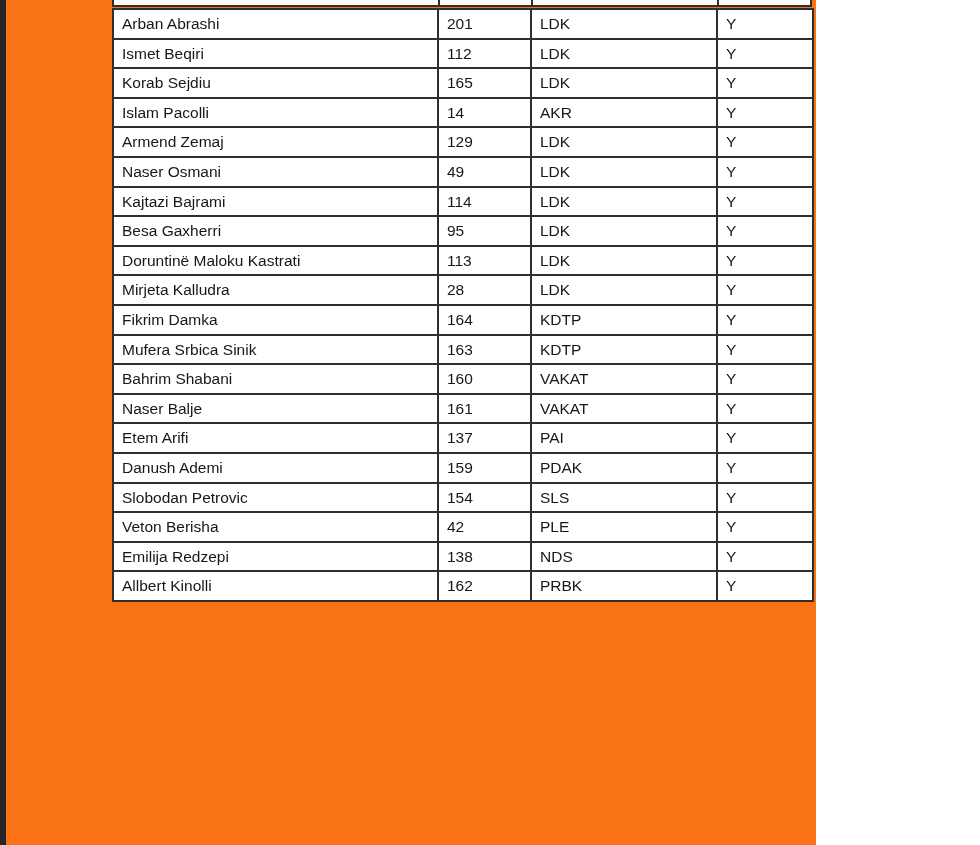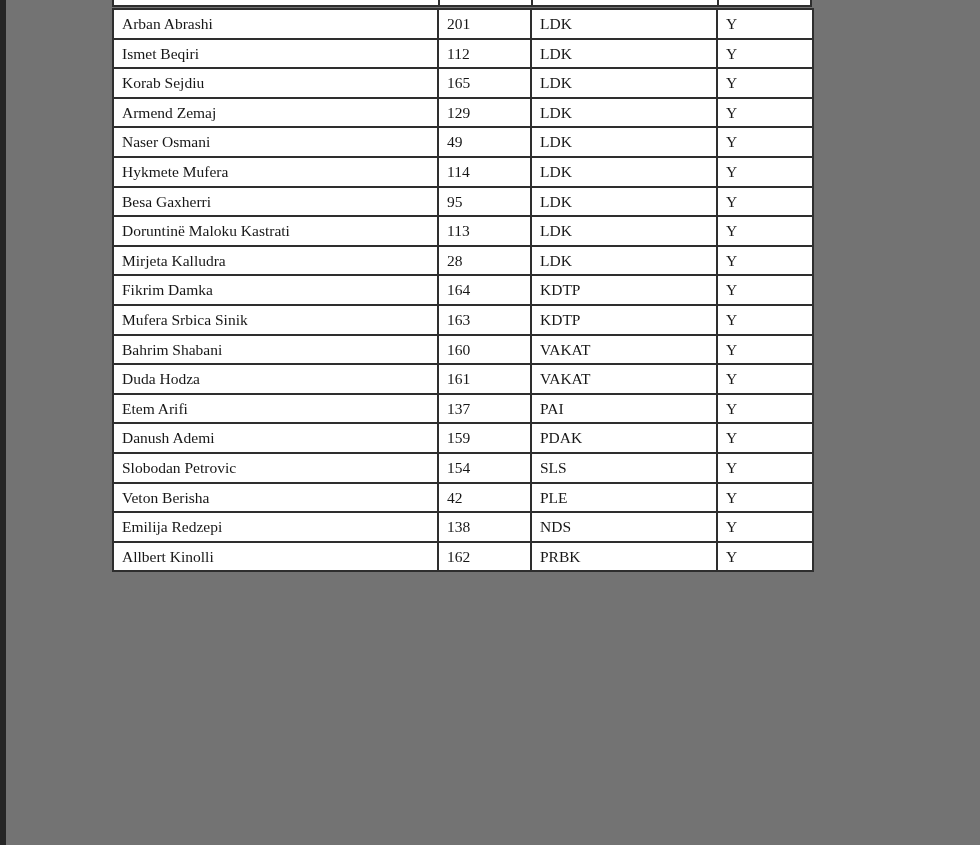--- a/index.html
+++ b/index.html
@@ -2,25 +2,25 @@
 <html><head>
 <meta charset="utf-8">
 <style>
   html, body {
     margin: 0;
     padding: 0;
     background: #ffffff;
   }
   .screen {
     position: relative;
-    width: 980px;
+    width: 816px;
     height: 845px;
-    background: #737373;
+    background: #f97316;
     overflow: hidden;
-    font-family: Liberation Serif, serif;
+    font-family: Liberation Sans, sans-serif;
   }
   
   .edge-bar {
     position: absolute;
     left: 0;
     top: 0;
     width: 6px;
     height: 845px;
     background: #262626;
   }
@@ -112,39 +112,45 @@
 
 
         <tr>
           <td>Korab Sejdiu</td>
           <td>165</td>
           <td>LDK</td>
           <td>Y</td>
         </tr>
 
 
+        <tr>
+          <td>Islam Pacolli</td>
+          <td>14</td>
+          <td>AKR</td>
+          <td>Y</td>
+        </tr>
 
 
 
         <tr>
           <td>Armend Zemaj</td>
           <td>129</td>
           <td>LDK</td>
           <td>Y</td>
         </tr>
 
         <tr>
           <td>Naser Osmani</td>
           <td>49</td>
           <td>LDK</td>
           <td>Y</td>
         </tr>
 
         <tr>
-          <td>Hykmete Mufera</td>
+          <td>Kajtazi Bajrami</td>
           <td>114</td>
           <td>LDK</td>
           <td>Y</td>
         </tr>
 
         <tr>
           <td>Besa Gaxherri</td>
           <td>95</td>
           <td>LDK</td>
           <td>Y</td>
@@ -179,21 +185,21 @@
         </tr>
 
         <tr>
           <td>Bahrim Shabani</td>
           <td>160</td>
           <td>VAKAT</td>
           <td>Y</td>
         </tr>
 
         <tr>
-          <td>Duda Hodza</td>
+          <td>Naser Balje</td>
           <td>161</td>
           <td>VAKAT</td>
           <td>Y</td>
         </tr>
 
 
         <tr>
           <td>Etem Arifi</td>
           <td>137</td>
           <td>PAI</td>

